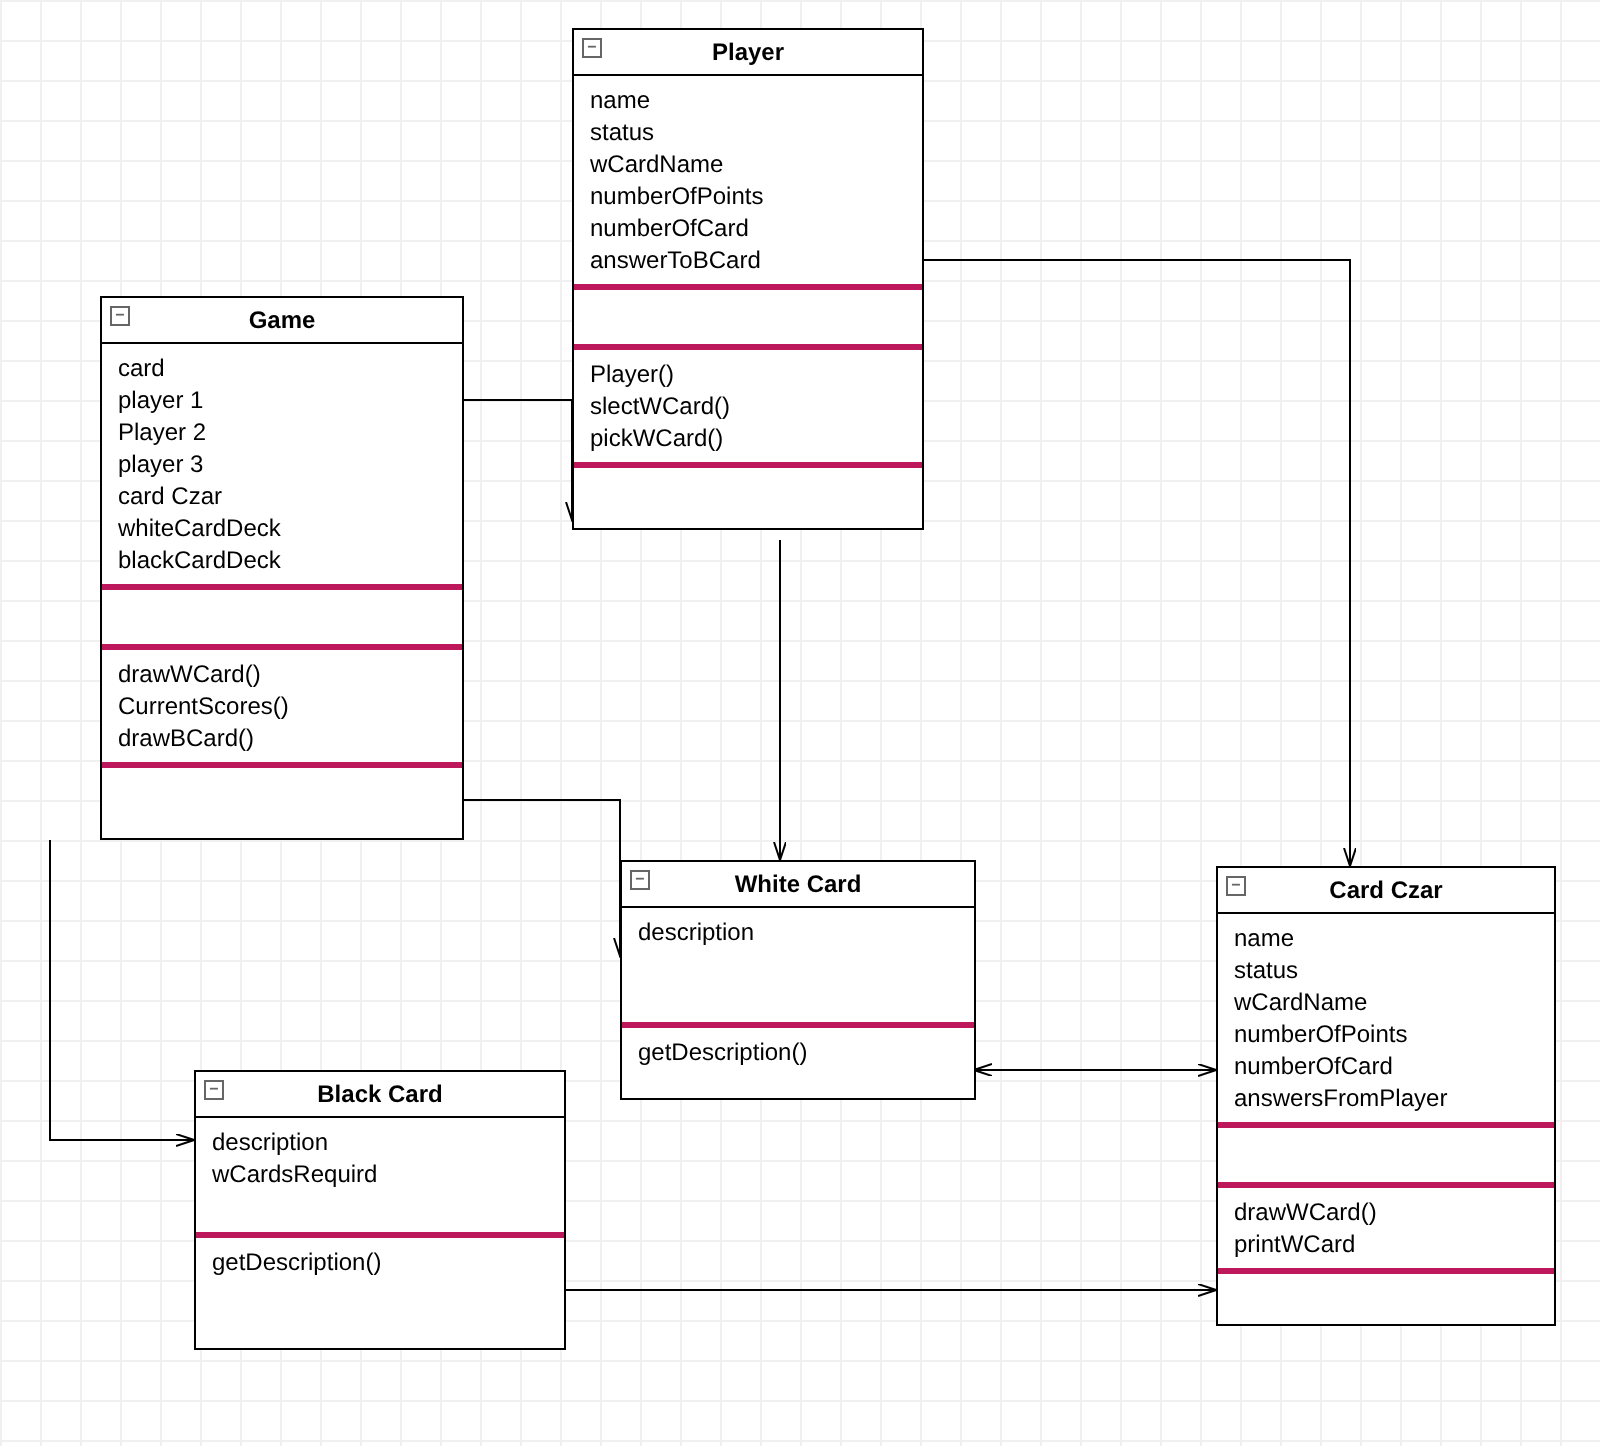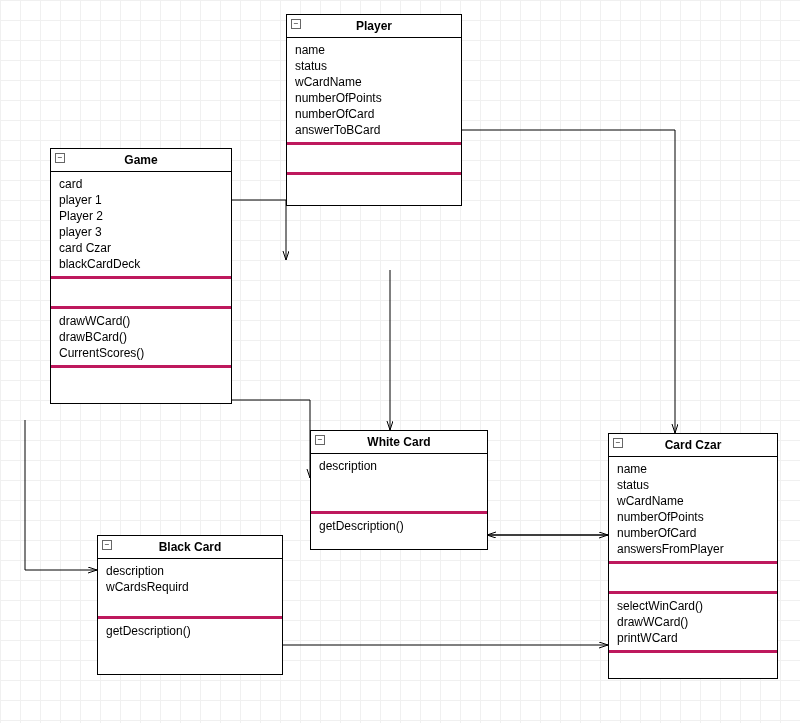--- a/index.html
+++ b/index.html
@@ -88,45 +88,51 @@
   <div class="uml-title">
     <span class="collapse-icon">−</span>
     <span>Game</span>
   </div>
   <div class="uml-section">
     <div>card</div>
     <div>player 1</div>
     <div>Player 2</div>
     <div>player 3</div>
     <div>card Czar</div>
+    <div>whiteCardDeck</div>
     <div>blackCardDeck</div>
   </div>
   <div class="uml-section" style="height:30px;"></div>
   <div class="uml-section">
     <div>drawWCard()</div>
+    <div>CurrentScores()</div>
     <div>drawBCard()</div>
-    <div>CurrentScores()</div>
   </div>
   <div class="uml-section" style="height:35px;"></div>
 </div>
 
 <div class="uml-box" style="left:286px; top:14px; width:176px;">
   <div class="uml-title">
     <span class="collapse-icon">−</span>
     <span>Player</span>
   </div>
   <div class="uml-section">
     <div>name</div>
     <div>status</div>
     <div>wCardName</div>
     <div>numberOfPoints</div>
     <div>numberOfCard</div>
     <div>answerToBCard</div>
   </div>
   <div class="uml-section" style="height:30px;"></div>
+  <div class="uml-section">
+    <div>Player()</div>
+    <div>slectWCard()</div>
+    <div>pickWCard()</div>
+  </div>
   <div class="uml-section" style="height:30px;"></div>
 </div>
 
 <div class="uml-box" style="left:310px; top:430px; width:178px;">
   <div class="uml-title">
     <span class="collapse-icon">−</span>
     <span>White Card</span>
   </div>
   <div class="uml-section" style="min-height:60px;">
     <div>description</div>
@@ -158,18 +164,17 @@
   <div class="uml-section">
     <div>name</div>
     <div>status</div>
     <div>wCardName</div>
     <div>numberOfPoints</div>
     <div>numberOfCard</div>
     <div>answersFromPlayer</div>
   </div>
   <div class="uml-section" style="height:30px;"></div>
   <div class="uml-section">
-    <div>selectWinCard()</div>
     <div>drawWCard()</div>
     <div>printWCard</div>
   </div>
   <div class="uml-section" style="height:25px;"></div>
 </div>
 
 </body></html>

